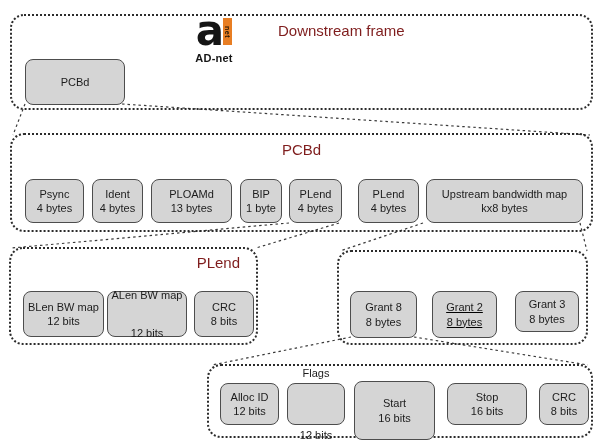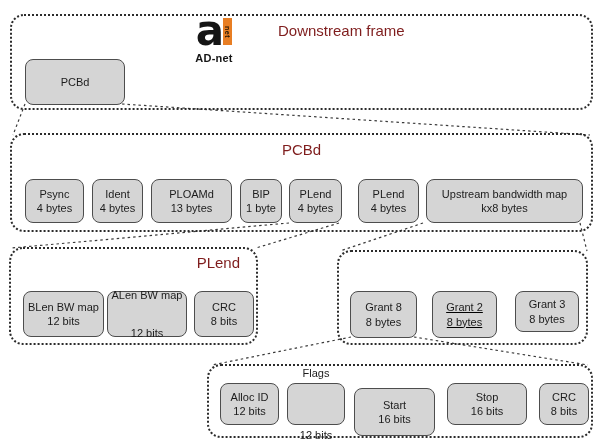--- a/index.html
+++ b/index.html
@@ -135,21 +135,21 @@
 
   <div class="group" style="left:207px; top:364px; width:386px; height:74px;">
     <div class="fbox" style="left:11px; top:17px; width:59px; height:42px;">
       <span>Alloc ID</span>
       <span>12 bits</span>
     </div>
     <div class="fbox" style="left:78px; top:17px; width:58px; height:42px;gap:48px;">
       <span>Flags</span>
       <span>12 bits</span>
     </div>
-    <div class="fbox" style="left:145px; top:22px; width:81px; height:48px;text-align:right;">
+    <div class="fbox" style="left:145px; top:15px; width:81px; height:59px;text-align:right;">
       <span>Start</span>
       <span>16 bits</span>
     </div>
     <div class="fbox" style="left:238px; top:17px; width:80px; height:42px;">
       <span>Stop</span>
       <span>16 bits</span>
     </div>
     <div class="fbox" style="left:330px; top:17px; width:50px; height:42px;">
       <span>CRC</span>
       <span>8 bits</span>

